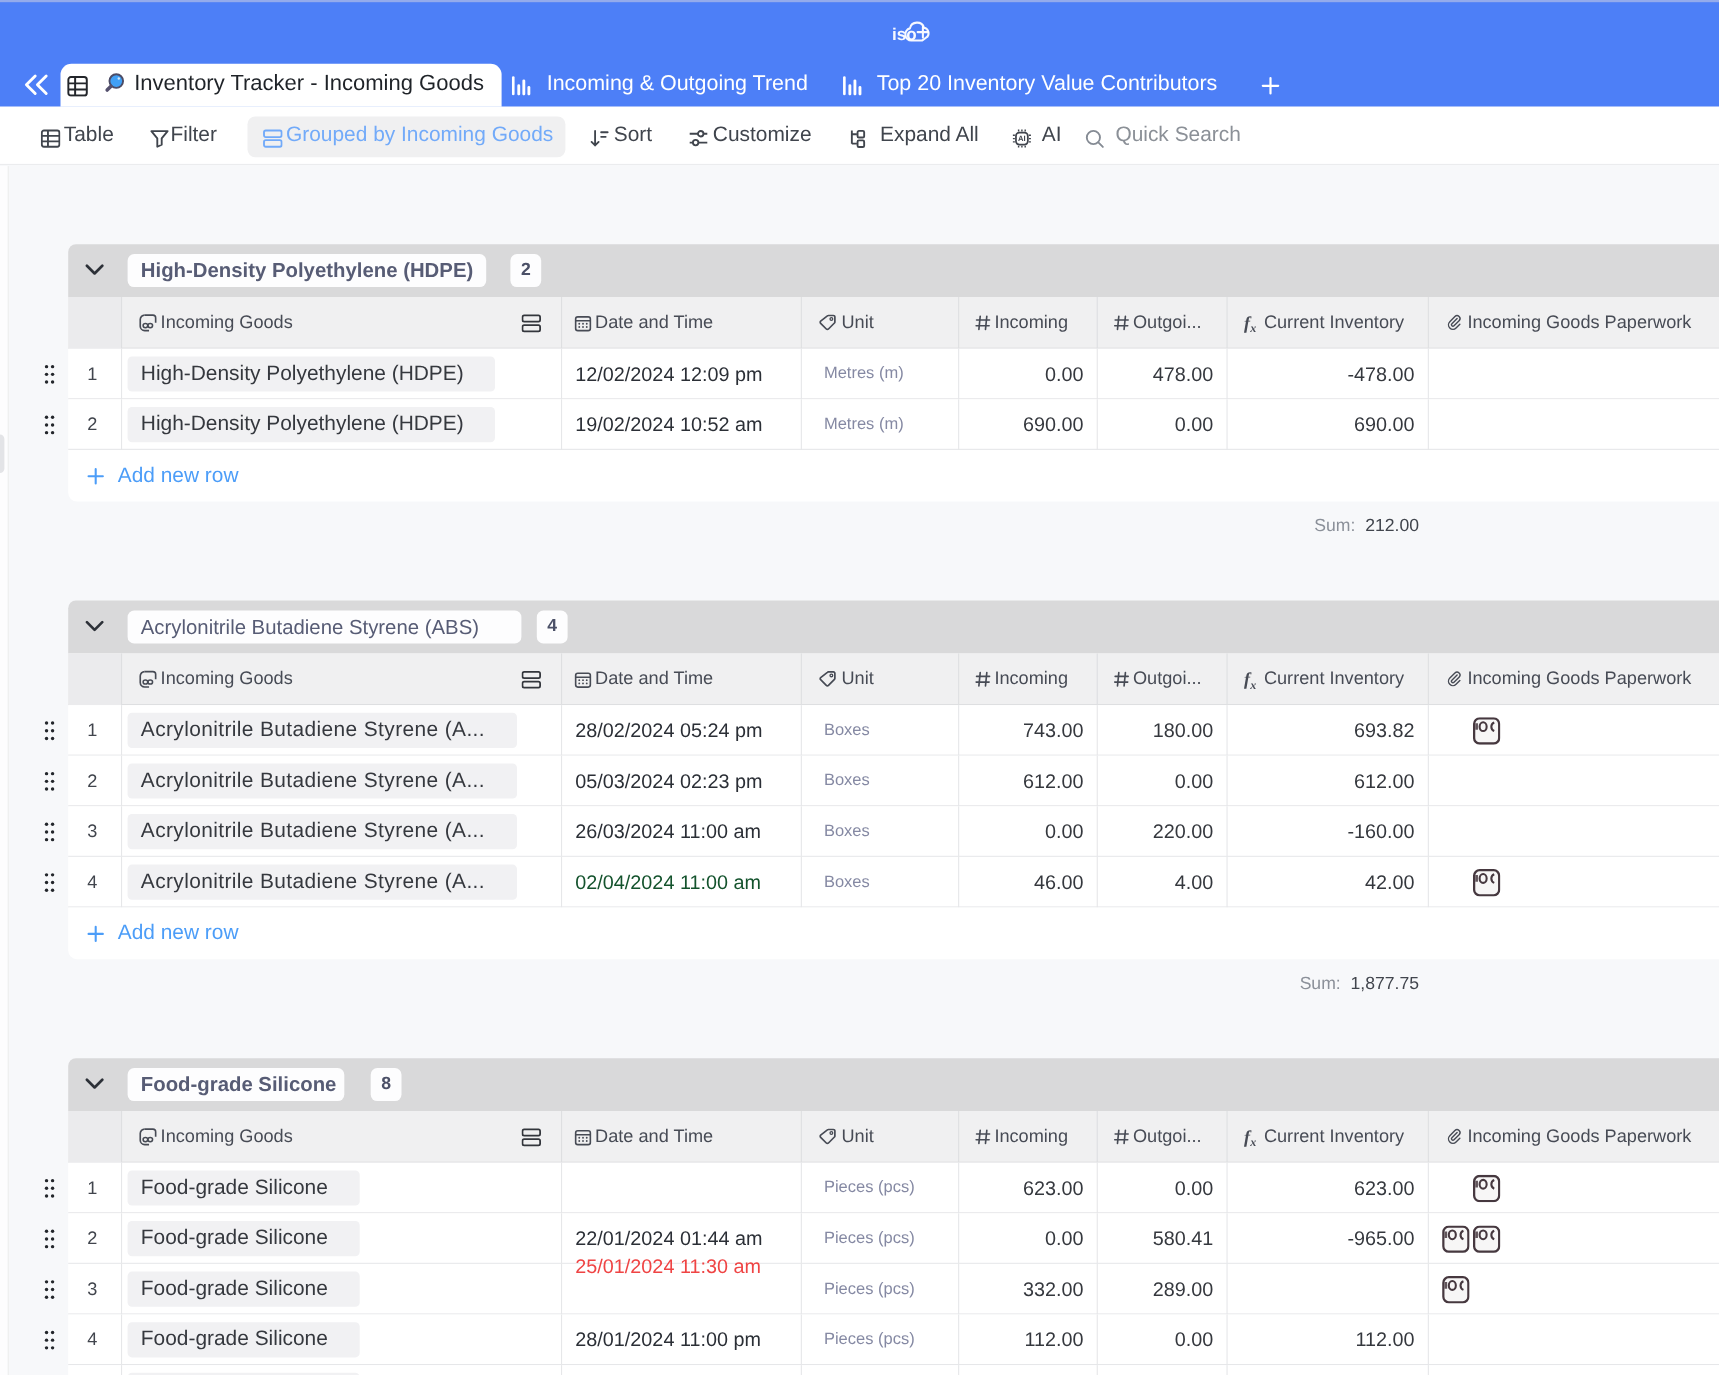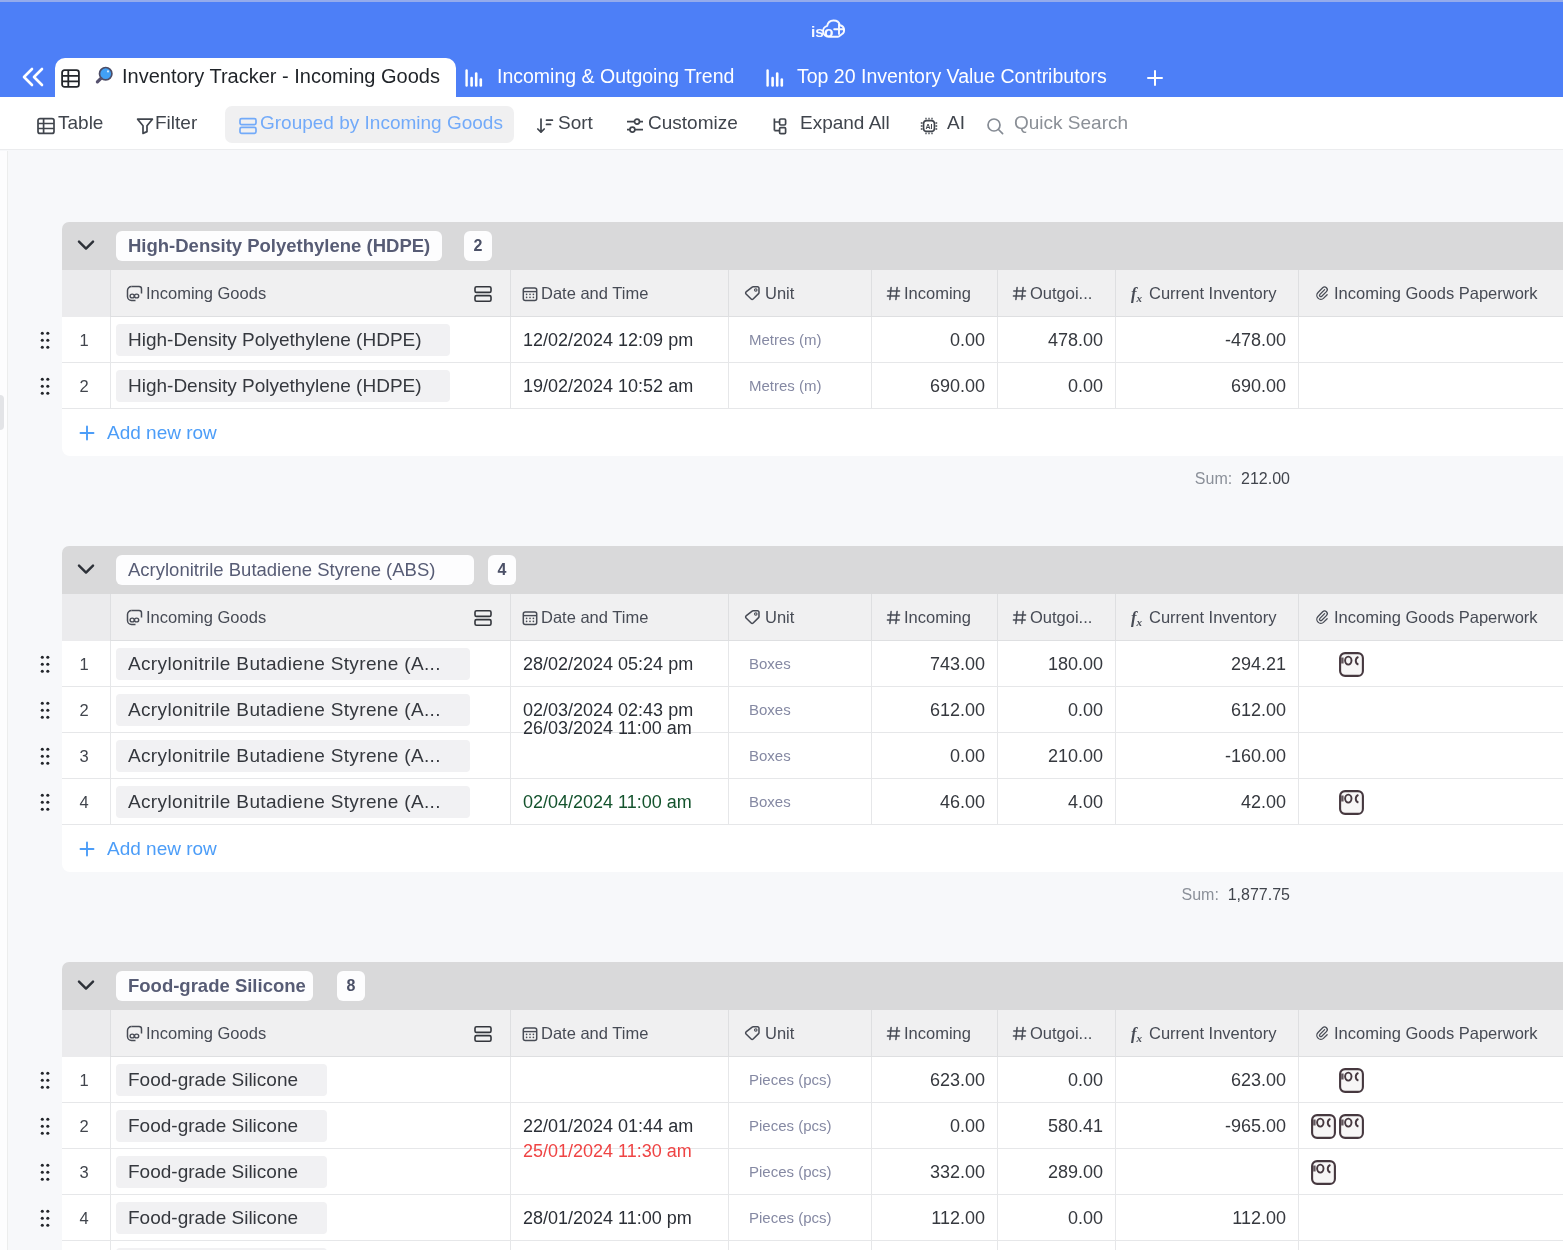--- a/index.html
+++ b/index.html
@@ -278,21 +278,21 @@
       <circle cx="7.8" cy="16.3" r="1.55" fill="#23262b"></circle>
     </svg>
 <div class="abs" style="left:62px;top:641px;width:44px;height:46px;line-height:46px;text-align:center;font-size:16.5px;color:#41454d">1</div>
 <div class="abs" style="left:116px;top:648px;width:354px;height:32px;background:#f1f1f3;border-radius:4px;overflow:hidden">
       <div style="margin-left:12px;line-height:32px;font-size:19px;letter-spacing:0.35px;color:#35383e;white-space:nowrap">Acrylonitrile Butadiene Styrene (A...</div>
     </div>
 <div class="abs" style="left:523px;top:641px;height:46px;line-height:46px;font-size:18px;color:#2b2f36;white-space:nowrap">28/02/2024 05:24 pm</div>
 <div class="abs" style="left:749px;top:641px;height:46px;line-height:46px;font-size:15px;color:#8589a3;white-space:nowrap">Boxes</div>
 <div class="abs" style="left:871px;top:641px;width:114px;height:46px;line-height:46px;text-align:right;font-size:18px;color:#35383e">743.00</div>
 <div class="abs" style="left:997px;top:641px;width:106px;height:46px;line-height:46px;text-align:right;font-size:18px;color:#35383e">180.00</div>
-<div class="abs" style="left:1115px;top:641px;width:171px;height:46px;line-height:46px;text-align:right;font-size:18px;color:#35383e">294.21</div>
+<div class="abs" style="left:1115px;top:641px;width:171px;height:46px;line-height:46px;text-align:right;font-size:18px;color:#35383e">693.82</div>
 <svg class="abs" style="left:1339px;top:651.5px" width="25" height="25" viewBox="0 0 25 25">
 <rect x="1.1" y="1.1" width="22.8" height="22.8" rx="5" fill="#f7f6f6" stroke="#46383f" stroke-width="2.1"></rect>
 <ellipse cx="9.3" cy="8.6" rx="3.2" ry="4" fill="none" stroke="#46383f" stroke-width="1.9"></ellipse>
 <path d="M19.4 4.8 a4.2 4.2 0 0 0 0 7.8" fill="none" stroke="#46383f" stroke-width="1.9"></path>
 <path d="M2.2 5.5 h2.4 v6 h-2.4z" fill="#46383f" opacity="0.85"></path>
 </svg>
 <div class="abs" style="left:62px;top:687px;width:1501px;height:46px;background:#fff;border-bottom:1px solid #e6e7e9;"></div>
 <div class="abs" style="left:110px;top:687px;width:1px;height:46px;background:#e6e7e9"></div>
 <div class="abs" style="left:510px;top:687px;width:1px;height:46px;background:#e6e7e9"></div>
 <div class="abs" style="left:728px;top:687px;width:1px;height:46px;background:#e6e7e9"></div>
@@ -305,21 +305,21 @@
       <circle cx="2.3" cy="9.3" r="1.55" fill="#23262b"></circle>
       <circle cx="2.3" cy="16.3" r="1.55" fill="#23262b"></circle>
       <circle cx="7.8" cy="2.3" r="1.55" fill="#23262b"></circle>
       <circle cx="7.8" cy="9.3" r="1.55" fill="#23262b"></circle>
       <circle cx="7.8" cy="16.3" r="1.55" fill="#23262b"></circle>
     </svg>
 <div class="abs" style="left:62px;top:687px;width:44px;height:46px;line-height:46px;text-align:center;font-size:16.5px;color:#41454d">2</div>
 <div class="abs" style="left:116px;top:694px;width:354px;height:32px;background:#f1f1f3;border-radius:4px;overflow:hidden">
       <div style="margin-left:12px;line-height:32px;font-size:19px;letter-spacing:0.35px;color:#35383e;white-space:nowrap">Acrylonitrile Butadiene Styrene (A...</div>
     </div>
-<div class="abs" style="left:523px;top:687px;height:46px;line-height:46px;font-size:18px;color:#2b2f36;white-space:nowrap">02/03/2024 02:43 pm</div>
+<div class="abs" style="left:523px;top:687px;height:46px;line-height:46px;font-size:18px;color:#2b2f36;white-space:nowrap">05/03/2024 02:23 pm</div>
 <div class="abs" style="left:749px;top:687px;height:46px;line-height:46px;font-size:15px;color:#8589a3;white-space:nowrap">Boxes</div>
 <div class="abs" style="left:871px;top:687px;width:114px;height:46px;line-height:46px;text-align:right;font-size:18px;color:#35383e">612.00</div>
 <div class="abs" style="left:997px;top:687px;width:106px;height:46px;line-height:46px;text-align:right;font-size:18px;color:#35383e">0.00</div>
 <div class="abs" style="left:1115px;top:687px;width:171px;height:46px;line-height:46px;text-align:right;font-size:18px;color:#35383e">612.00</div>
 <div class="abs" style="left:62px;top:733px;width:1501px;height:46px;background:#fff;border-bottom:1px solid #e6e7e9;"></div>
 <div class="abs" style="left:110px;top:733px;width:1px;height:46px;background:#e6e7e9"></div>
 <div class="abs" style="left:510px;top:733px;width:1px;height:46px;background:#e6e7e9"></div>
 <div class="abs" style="left:728px;top:733px;width:1px;height:46px;background:#e6e7e9"></div>
 <div class="abs" style="left:871px;top:733px;width:1px;height:46px;background:#e6e7e9"></div>
 <div class="abs" style="left:997px;top:733px;width:1px;height:46px;background:#e6e7e9"></div>
@@ -330,24 +330,24 @@
       <circle cx="2.3" cy="9.3" r="1.55" fill="#23262b"></circle>
       <circle cx="2.3" cy="16.3" r="1.55" fill="#23262b"></circle>
       <circle cx="7.8" cy="2.3" r="1.55" fill="#23262b"></circle>
       <circle cx="7.8" cy="9.3" r="1.55" fill="#23262b"></circle>
       <circle cx="7.8" cy="16.3" r="1.55" fill="#23262b"></circle>
     </svg>
 <div class="abs" style="left:62px;top:733px;width:44px;height:46px;line-height:46px;text-align:center;font-size:16.5px;color:#41454d">3</div>
 <div class="abs" style="left:116px;top:740px;width:354px;height:32px;background:#f1f1f3;border-radius:4px;overflow:hidden">
       <div style="margin-left:12px;line-height:32px;font-size:19px;letter-spacing:0.35px;color:#35383e;white-space:nowrap">Acrylonitrile Butadiene Styrene (A...</div>
     </div>
-<div class="abs" style="left:523px;top:705px;height:46px;line-height:46px;font-size:18px;color:#2b2f36;white-space:nowrap">26/03/2024 11:00 am</div>
+<div class="abs" style="left:523px;top:733px;height:46px;line-height:46px;font-size:18px;color:#2b2f36;white-space:nowrap">26/03/2024 11:00 am</div>
 <div class="abs" style="left:749px;top:733px;height:46px;line-height:46px;font-size:15px;color:#8589a3;white-space:nowrap">Boxes</div>
 <div class="abs" style="left:871px;top:733px;width:114px;height:46px;line-height:46px;text-align:right;font-size:18px;color:#35383e">0.00</div>
-<div class="abs" style="left:997px;top:733px;width:106px;height:46px;line-height:46px;text-align:right;font-size:18px;color:#35383e">210.00</div>
+<div class="abs" style="left:997px;top:733px;width:106px;height:46px;line-height:46px;text-align:right;font-size:18px;color:#35383e">220.00</div>
 <div class="abs" style="left:1115px;top:733px;width:171px;height:46px;line-height:46px;text-align:right;font-size:18px;color:#35383e">-160.00</div>
 <div class="abs" style="left:62px;top:779px;width:1501px;height:46px;background:#fff;border-bottom:1px solid #e6e7e9;"></div>
 <div class="abs" style="left:110px;top:779px;width:1px;height:46px;background:#e6e7e9"></div>
 <div class="abs" style="left:510px;top:779px;width:1px;height:46px;background:#e6e7e9"></div>
 <div class="abs" style="left:728px;top:779px;width:1px;height:46px;background:#e6e7e9"></div>
 <div class="abs" style="left:871px;top:779px;width:1px;height:46px;background:#e6e7e9"></div>
 <div class="abs" style="left:997px;top:779px;width:1px;height:46px;background:#e6e7e9"></div>
 <div class="abs" style="left:1115px;top:779px;width:1px;height:46px;background:#e6e7e9"></div>
 <div class="abs" style="left:1298px;top:779px;width:1px;height:46px;background:#e6e7e9"></div>
 <svg class="abs" style="left:40px;top:792.7px" width="10" height="19" viewBox="0 0 10 19">

